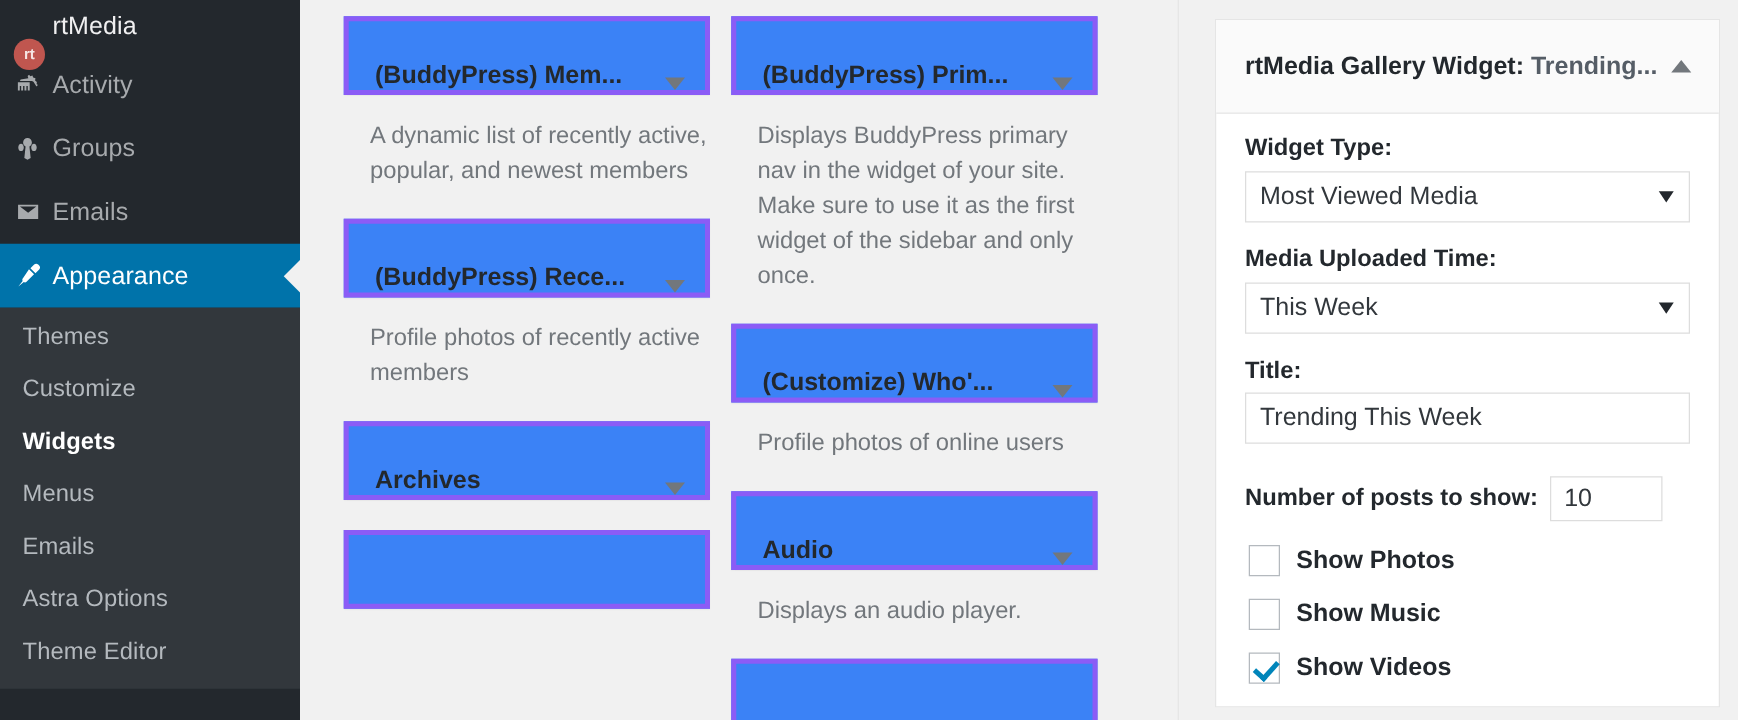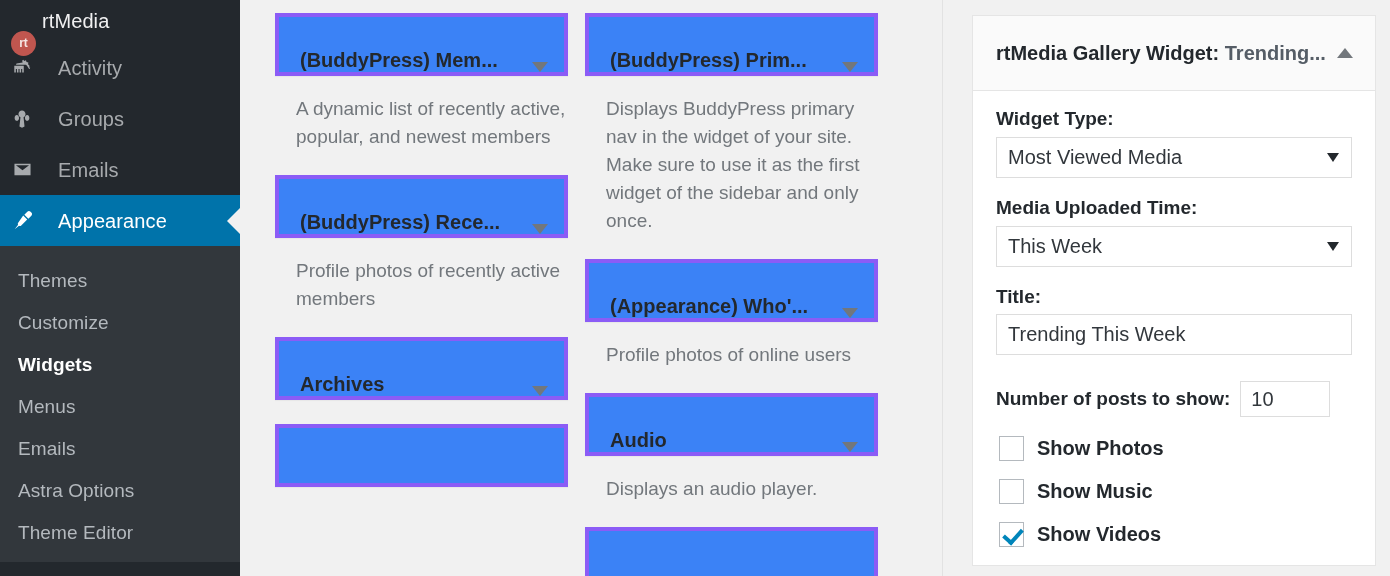--- a/index.html
+++ b/index.html
@@ -45,21 +45,20 @@
     margin-top: 44px;
   }
 
   .menu-item {
     height: 51px;
     display: flex;
     align-items: center;
     padding-left: 11px;
     color: #a7aaad;
     position: relative;
-    gap: 16px;
   }
   .menu-item .mi {
     width: 31px;
     display: flex; align-items: center; justify-content: flex-start;
     color: #a7aaad;
   }
   .menu-item .mlabel { font-size: 20px; line-height: 1; letter-spacing: .1px; }
   .menu-item.current {
     background: #0073aa;
     color: #fff;
@@ -71,21 +70,21 @@
     content: "";
     position: absolute;
     right: -1px;
     top: 50%;
     transform: translateY(-50%);
     border-style: solid;
     border-width: 14px 14px 14px 0;
     border-color: transparent #f1f1f1 transparent transparent;
   }
 
-  .submenu { background: #32373c; padding: 14px 0 8px 0; }
+  .submenu { background: #32373c; padding: 3px 0 8px 0; }
   .submenu-item {
     height: 42px;
     display: flex;
     align-items: center;
     padding-left: 18px;
     color: #b4b9be;
     font-size: 19px;
     letter-spacing: .1px;
   }
   .submenu-item.current { color: #fff; font-weight: bold; }
@@ -388,21 +387,21 @@
         <div class="widget-block">
           <div class="widget-bar">
             <span class="wtitle">(BuddyPress) Prim...</span>
             <span class="caret-down"></span>
           </div>
           <div class="widget-desc">Displays BuddyPress primary nav in the widget of your site. Make sure to use it as the first widget of the sidebar and only once.</div>
         </div>
 
         <div class="widget-block" style="margin-top:24px">
           <div class="widget-bar">
-            <span class="wtitle">(Appearance) Who'...</span>
+            <span class="wtitle">(Customize) Who'...</span>
             <span class="caret-down"></span>
           </div>
           <div class="widget-desc">Profile photos of online users</div>
         </div>
 
         <div class="widget-block" style="margin-top:24px">
           <div class="widget-bar">
             <span class="wtitle">Audio</span>
             <span class="caret-down"></span>
           </div>

